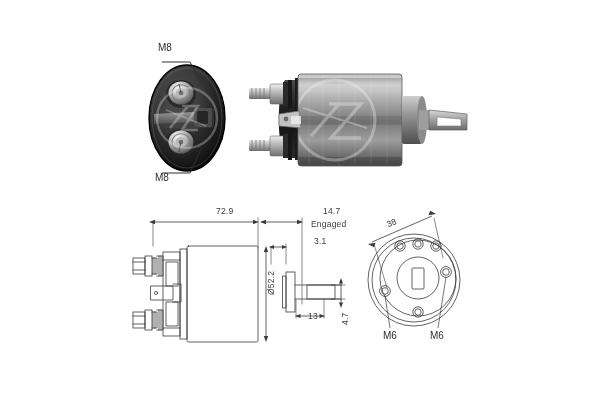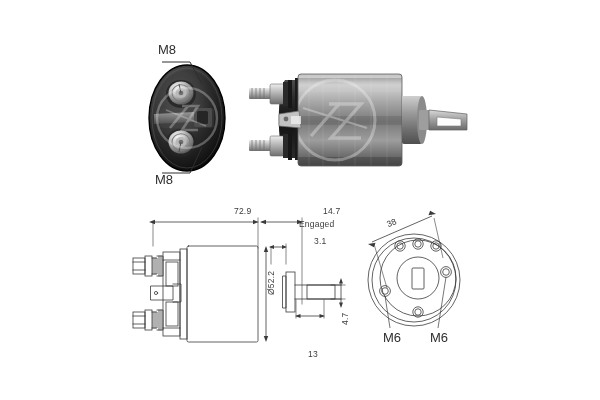--- a/index.html
+++ b/index.html
@@ -15,21 +15,21 @@
   .dim{
     position:absolute;
     font-family:"Liberation Sans", sans-serif;
     font-size:8.5px;color:#3b3b3b;
     white-space:nowrap;letter-spacing:.2px;
   }
   .dim.vert{transform:rotate(-90deg);transform-origin:left top;}
   .dim.rot{transform-origin:left top;}
   .lbl{
     position:absolute;font-family:"Liberation Sans", sans-serif;
-    font-size:13px;color:#2e2e2e;white-space:nowrap;
+    font-size:10px;color:#2e2e2e;white-space:nowrap;
   }
 
   svg{display:block;overflow:visible;}
 </style>
 </head>
 <body>
 
 <div class="stage">
 
   <div class="abs" style="left:148px;top:62px;width:78px;height:112px;">
@@ -305,26 +305,26 @@
       <path d="M199 100 V118" stroke-width=".6"></path>
 
       <path d="M216 82 V104"></path>
       <path d="M216 78 l-2 5.5 h4 z" fill="#3b3b3b" stroke="none"></path>
       <path d="M216 108 l-2 -5.5 h4 z" fill="#3b3b3b" stroke="none"></path>
       <path d="M206 85 H220" stroke-width=".6"></path>
       <path d="M206 99 H220" stroke-width=".6"></path>
     </g>
   </svg>
 
-  <div class="dim" style="left:234px;top:206px;">72.9</div>
+  <div class="dim" style="left:216px;top:206px;">72.9</div>
   <div class="dim" style="left:323px;top:206px;">14.7</div>
-  <div class="dim" style="left:299px;top:219px;">Engaged</div>
+  <div class="dim" style="left:311px;top:219px;">Engaged</div>
   <div class="dim" style="left:314px;top:236px;">3.1</div>
   <div class="dim vert" style="left:266px;top:295px;">Ø52.2</div>
-  <div class="dim" style="left:308px;top:311px;margin-top:38px;">13</div>
+  <div class="dim" style="left:308px;top:311px;">13</div>
   <div class="dim vert" style="left:340px;top:325px;">4.7</div>
 
   <svg class="abs" style="left:362px;top:200px;" width="120" height="150">
     <g fill="none" stroke="#3b3b3b" stroke-width="0.8">
 
       <path d="M10 42 L70 16"></path>
       <path d="M6 44 l7.5 -1.2 l-1.6 4.4 z" fill="#3b3b3b" stroke="none"></path>
       <path d="M74 14 l-7.5 1.2 l1.6 -4.4 z" fill="#3b3b3b" stroke="none"></path>
 
       <path d="M12 44 L25 88" stroke-width=".6"></path>

